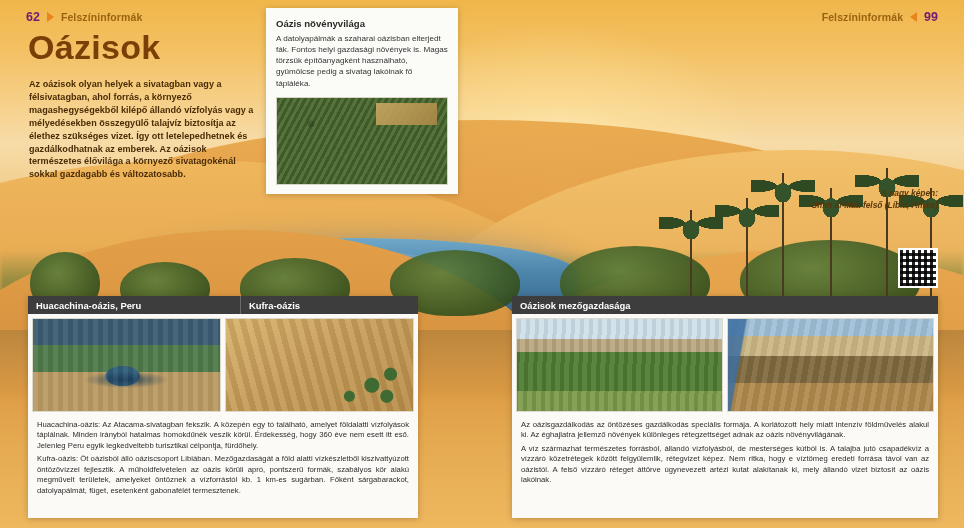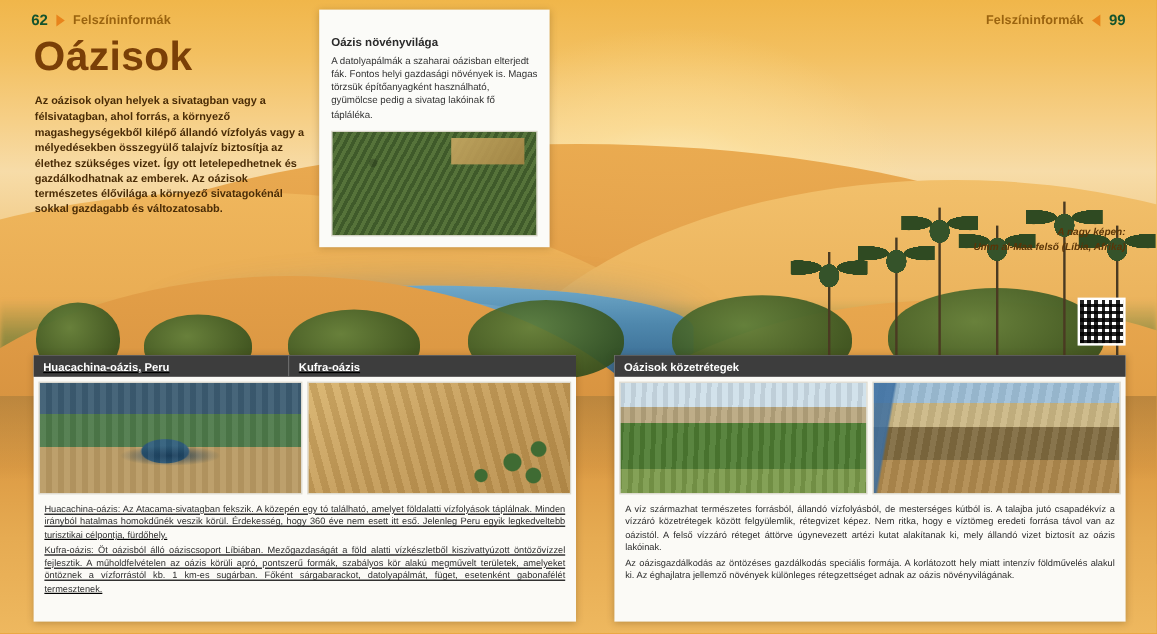--- a/index.html
+++ b/index.html
@@ -76,42 +76,42 @@
     opacity: .92;
   }
 
   
   .hdr {
     position: absolute; top: 10px; display: flex; align-items: center; gap: 7px;
     font-size: 10.5px; font-weight: bold; color: #8f5a10;
   }
   .hdr-left { left: 26px; }
   .hdr-right { right: 26px; }
-  .pagenum { font-size: 12.5px; color: #14532d; font-weight: bold; }
+  .pagenum { font-size: 12.5px; color: #701a75; font-weight: bold; }
   .hdr-label { color: #9a630f; font-weight: bold; letter-spacing: .1px; }
   .tri { width: 0; height: 0; border-top: 5px solid transparent; border-bottom: 5px solid transparent; }
   .tri-r { border-left: 7px solid #e8841c; }
   .tri-l { border-right: 7px solid #e8841c; }
 
   
   #title {
     position: absolute; left: 28px; top: 28px;
     font-size: 34px; font-weight: bold; color: #7a3f07;
     letter-spacing: .3px;
   }
   #intro {
     position: absolute; left: 29px; top: 78px; width: 228px;
     font-size: 9.1px; line-height: 1.42; color: #4a2c06; font-weight: bold;
   }
 
   
   #flora-card {
     position: absolute; left: 266px; top: 8px; width: 192px;
     background: #fbfbf8; box-shadow: 0 1px 6px rgba(80,50,10,.28);
-    padding: 22px 10px 9px 10px;
+    padding: 10px 10px 9px 10px;
   }
   #flora-card h3 { margin: 0 0 4px 0; font-size: 9.6px; color: #2a2a2a; }
   #flora-card p { margin: 0; font-size: 8.1px; line-height: 1.38; color: #333; }
   #flora-photo {
     margin-top: 8px; height: 88px; width: 100%;
     background:
       radial-gradient(circle at 20% 30%, rgba(0,0,0,.18) 0 3px, transparent 4px),
       repeating-linear-gradient(118deg, #3f5a2a 0 3px, #56733a 3px 6px),
       linear-gradient(180deg,#6d8a45,#415b28);
       border: 1px solid #d8d4c8;
@@ -134,21 +134,21 @@
       repeating-linear-gradient(0deg,#222 0 3px, #fff 3px 6px);
     background-blend-mode: multiply;
     border: 2px solid #fff;
   }
 
   
   .panel {
     position: absolute; bottom: 10px; background: #fbfaf6;
     box-shadow: 0 1px 6px rgba(70,45,10,.3);
   }
-  #panel-left { left: 28px; width: 452px; top: 296px; text-decoration: underline; }
+  #panel-left { left: 28px; width: 390px; top: 296px; }
   #panel-right { left: 512px; width: 426px; top: 296px; }
 
   .panel-head {
     display: flex; background: #3d3d3d; color: #fff;
     font-size: 9.4px; font-weight: bold; height: 18px; align-items: center;
   }
   .panel-head .ph { padding: 0 8px; }
   .ph-sep { width: 1px; background: #6a6a6a; height: 18px; }
 
   .thumbs { display: flex; gap: 4px; padding: 4px; }
@@ -268,23 +268,23 @@
     <div class="thumb t-kufra"></div>
   </div>
   <div class="panel-body">
     <p>Huacachina-oázis: Az Atacama-sivatagban fekszik. A közepén egy tó található, amelyet földalatti vízfolyások táplálnak. Minden irányból hatalmas homokdűnék veszik körül. Érdekesség, hogy 360 éve nem esett itt eső. Jelenleg Peru egyik legkedveltebb turisztikai célpontja, fürdőhely.</p>
     <p>Kufra-oázis: Öt oázisból álló oáziscsoport Líbiában. Mezőgazdaságát a föld alatti vízkészletből kiszivattyúzott öntözővízzel fejlesztik. A műholdfelvételen az oázis körüli apró, pontszerű formák, szabályos kör alakú megművelt területek, amelyeket öntöznek a vízforrástól kb. 1 km-es sugárban. Főként sárgabarackot, datolyapálmát, füget, esetenként gabonafélét termesztenek.</p>
   </div>
 </div>
 
 <div class="panel" id="panel-right">
   <div class="panel-head">
-    <span class="ph">Oázisok közetrétegek</span>
+    <span class="ph">Oázisok mezőgazdasága</span>
   </div>
   <div class="thumbs">
     <div class="thumb t-agri1"></div>
     <div class="thumb t-agri2"></div>
   </div>
   <div class="panel-body">
+    <p>Az oázisgazdálkodás az öntözéses gazdálkodás speciális formája. A korlátozott hely miatt intenzív földművelés alakul ki. Az éghajlatra jellemző növények különleges rétegzettséget adnak az oázis növényvilágának.</p>
     <p>A víz származhat természetes forrásból, állandó vízfolyásból, de mesterséges kútból is. A talajba jutó csapadékvíz a vízzáró közetrétegek között felgyülemlik, rétegvizet képez. Nem ritka, hogy e víztömeg eredeti forrása távol van az oázistól. A felső vízzáró réteget áttörve úgynevezett artézi kutat alakítanak ki, mely állandó vizet biztosít az oázis lakóinak.</p>
-    <p>Az oázisgazdálkodás az öntözéses gazdálkodás speciális formája. A korlátozott hely miatt intenzív földművelés alakul ki. Az éghajlatra jellemző növények különleges rétegzettséget adnak az oázis növényvilágának.</p>
   </div>
 </div>
 
 </body></html>

